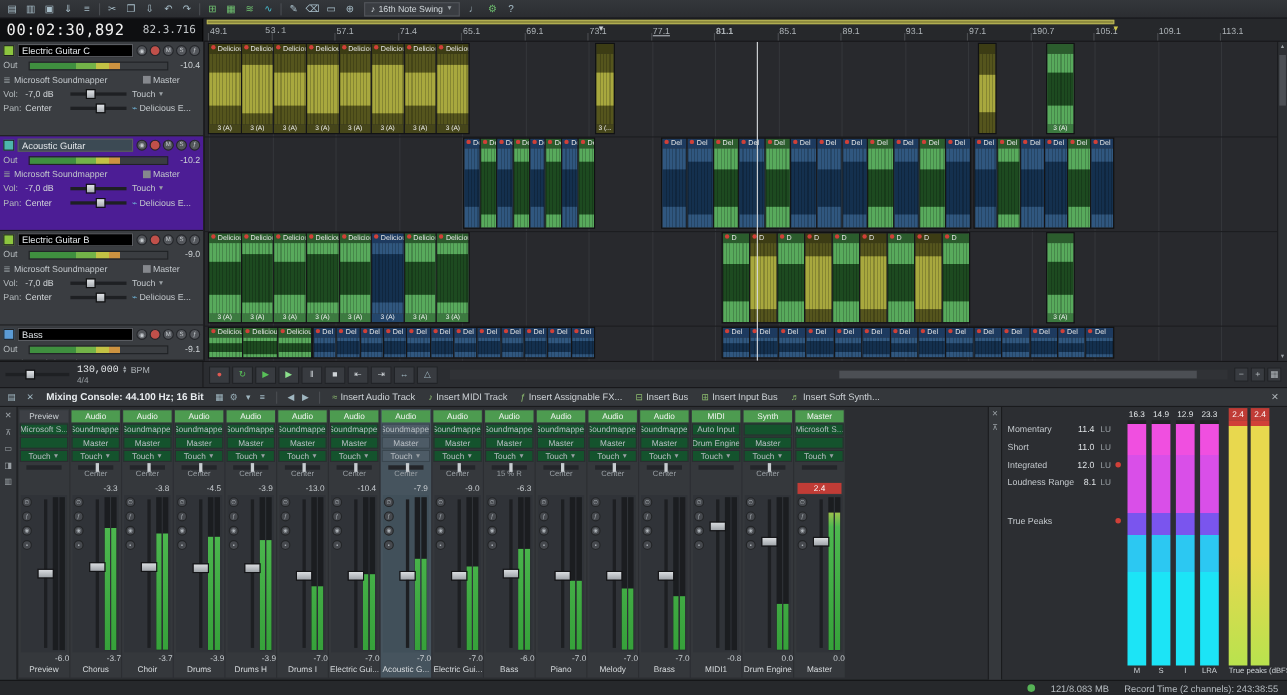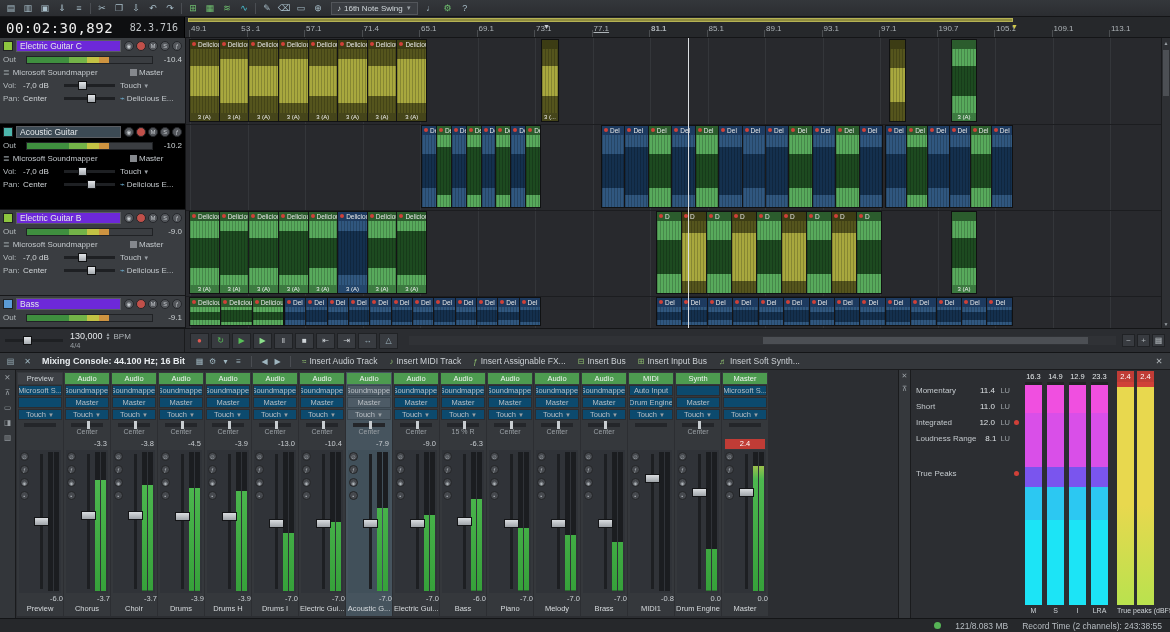--- a/index.html
+++ b/index.html
@@ -21,24 +21,24 @@
   #ruler{flex:1;position:relative;background:#26282b;border-bottom:1px solid #141517;overflow:hidden}
   .loopbar{position:absolute;top:1px;height:4px;background:#8f8c3e;border:1px solid #b5b254}
   .rline{position:absolute;top:13px;bottom:0;width:1px;background:#4a4d50}
   .rmark{position:absolute;top:7px;font-size:8px;color:#aeb4b8;white-space:nowrap}
   .rmarker{position:absolute;top:6px;font-size:7px;line-height:7px}
 
   
   #main{display:flex;height:290px}
   #tracklist{width:185px;background:#2e3034}
   .thead{position:relative;border-bottom:1px solid #17181a;background:#3a3d41;padding:2px 3px;overflow:hidden}
-  .thead.sel{background:#000000}
+  .thead.sel{background:#4c1d95}
   .trow{display:flex;align-items:center;margin-bottom:2px;min-height:11px}
   .tchip{width:10px;height:10px;margin-right:3px;border:1px solid #1f2123;flex:none}
-  .tname{flex:1;height:12px;line-height:11px;padding:0 3px;background:#6d28d9;border:1px solid #5a5d62;font-size:8.5px;color:#e2e6e9;white-space:nowrap;overflow:hidden}
+  .tname{flex:1;height:12px;line-height:11px;padding:0 3px;background:#000000;border:1px solid #5a5d62;font-size:8.5px;color:#e2e6e9;white-space:nowrap;overflow:hidden}
   .thead.sel .tname{background:#3c4a54}
   .tbtns{display:flex;gap:2px;margin-left:3px;flex:none}
   .cbtn2{width:10px;height:10px;border-radius:50%;background:#54575c;border:1px solid #24262a;font-size:5.5px;color:#c8cdd1;display:flex;align-items:center;justify-content:center}
   .cbtn2.arm{background:#c0504a}
   .tlab{width:20px;font-size:8px;color:#b4babd;flex:none}
   .outbar{flex:1;height:8px;margin:0 3px;border:1px solid #202225;background:linear-gradient(90deg,#3f8f3f 0 34%,#73b348 34% 48%,#c3c244 48% 58%,#cd9340 58% 66%,#3a3d41 66% 100%)}
   .outval{width:26px;text-align:right;font-size:8px;color:#cdd2d5;flex:none}
   .devic{color:#8d9499;margin-right:3px;font-size:8px}
   .tdev{flex:1;font-size:8px;color:#c3c8cc;white-space:nowrap;overflow:hidden}
   .tbus{width:52px;display:flex;align-items:center;gap:2px;font-size:8px;color:#c3c8cc;flex:none}
@@ -70,21 +70,21 @@
   .vscroll{position:absolute;right:0;top:0;bottom:0;width:9px;background:#2e3034;border-left:1px solid #1a1b1d;z-index:7}
   .vthumb{position:absolute;top:12px;left:1px;right:1px;height:46px;background:#4c4f54}
   .varr{position:absolute;left:0;right:0;height:9px;display:flex;align-items:center;justify-content:center;font-size:5px;color:#9aa0a5}
 
   
   #transport{height:24px;display:flex;align-items:center;background:#2b2d31;border-top:1px solid #141517}
   .tleft{width:185px;height:100%;display:flex;align-items:center;gap:7px;padding:0 5px;border-right:1px solid #1a1b1d}
   .hslide{width:58px;height:3px;background:#1e2023;position:relative;flex:none}
   .bpmbox{display:flex;flex-direction:column;line-height:9px;font-size:8px}
   .bpmrow{display:flex;align-items:center;gap:3px}
-  .bpmval{font-family:Liberation Sans, sans-serif;color:#e4e7ea;font-size:9px}
+  .bpmval{font-family:Liberation Mono, monospace;color:#e4e7ea;font-size:9px}
   .spin{font-size:5px;color:#9aa0a5;line-height:4px}
   .bpmlab{color:#aeb4b8}
   .sig{color:#9aa0a5;font-size:7.5px}
   .tbtns2{display:flex;gap:2px;padding:0 5px}
   .tpb{width:19px;height:16px;background:#383b40;border:1px solid #202225;display:flex;align-items:center;justify-content:center;font-size:8px;color:#cfd4d8}
   .hscroll{flex:1;height:9px;margin:0 6px;background:#303236;position:relative}
   .hthumb{position:absolute;left:50%;width:46%;top:1px;bottom:1px;background:#4c4f54}
   .zoomctl{display:flex;gap:2px;padding-right:5px}
   .zb{width:13px;height:13px;background:#383b40;border:1px solid #202225;display:flex;align-items:center;justify-content:center;font-size:8px;color:#aeb4b8}
 
@@ -96,21 +96,21 @@
   .mbtn{display:flex;align-items:center;gap:3px;height:15px;padding:0 5px;color:#ccd1d5}
   .mbtn .gi{color:#8fbf6f;font-size:8px}
   .mclose{margin-left:auto;color:#aeb4b8;width:14px;text-align:center}
   #mixbody{flex:1;display:flex;overflow:hidden}
   #mixdock{width:16px;flex:none;background:#33363a;border-right:1px solid #1a1b1d;display:flex;flex-direction:column;align-items:center;gap:6px;padding-top:3px;font-size:7.5px;color:#9aa0a5}
   #strips{width:756px;flex:none;display:flex;padding:2px 1px}
   .strip{width:46px;margin-right:1px;background:#35383c;display:flex;flex-direction:column;font-size:7.5px}
   .strip.sel{background:#46545e}
   .chip{flex:none;height:11px;margin:1px 1px 0;background:#4d9b50;color:#f0f4f0;display:flex;align-items:center;justify-content:center;font-size:7.5px}
   .chip.plain{background:#3d4045;color:#cfd4d8}
-  .srow{flex:none;height:11px;margin:1px 1px 0;background:#0c4a6e;border:1px solid #2b2d31;display:flex;align-items:center;justify-content:center;gap:2px;color:#b8bec3;white-space:nowrap;overflow:hidden}
+  .srow{flex:none;height:11px;margin:1px 1px 0;background:#14532d;border:1px solid #2b2d31;display:flex;align-items:center;justify-content:center;gap:2px;color:#b8bec3;white-space:nowrap;overflow:hidden}
   .strip.sel .srow{background:#4d5b66;border-color:#3a464f}
   .pan{flex:none;height:19px}
   .pgroove{height:4px;margin:3px 7px 0;background:#24262a;position:relative}
   .phandle{position:absolute;left:50%;top:-2px;width:3px;height:8px;background:#c8cdd1}
   .plab{text-align:center;color:#9aa0a5;font-size:7px;margin-top:1px}
   .peak{flex:none;height:10px;margin:0 3px;text-align:right;color:#c8cdd1;font-size:7.5px}
   .peak.clipv{background:#c03c36;color:#fff;text-align:center}
   .fz{flex:1;position:relative;margin:1px 2px;background:#303338}
   .strip.sel .fz{background:#41505a}
   .icol{position:absolute;left:1px;top:2px;display:flex;flex-direction:column;gap:4px}

